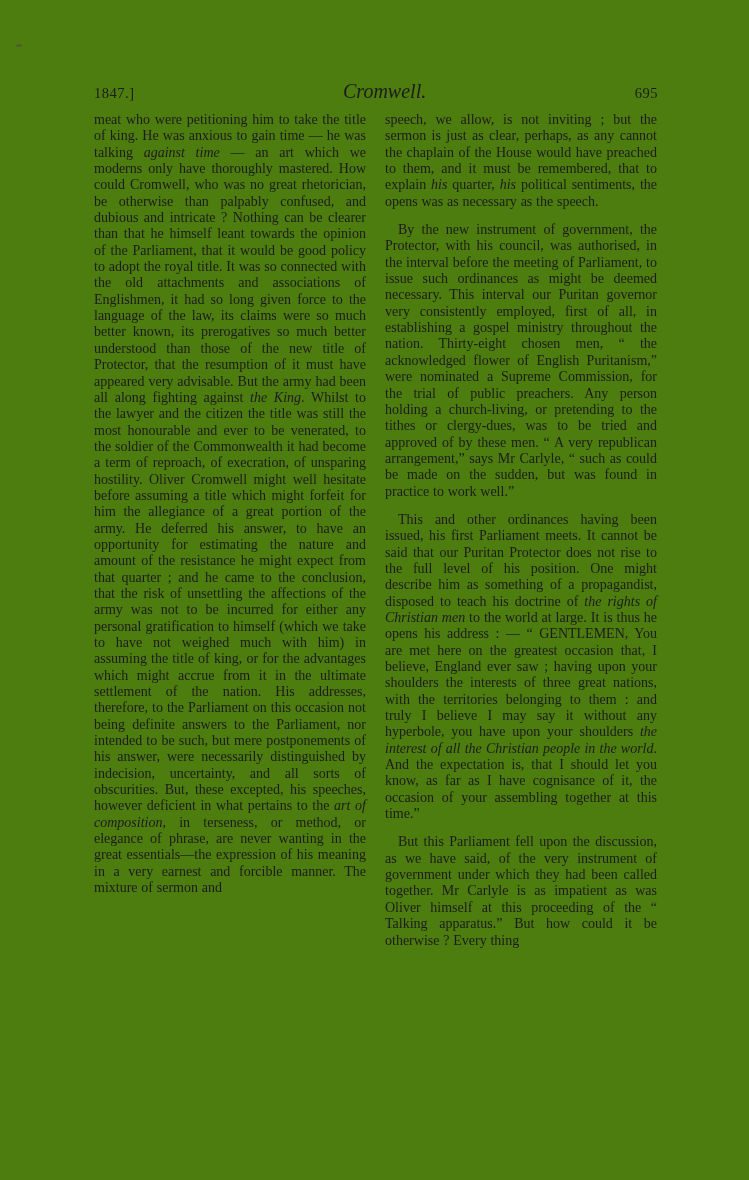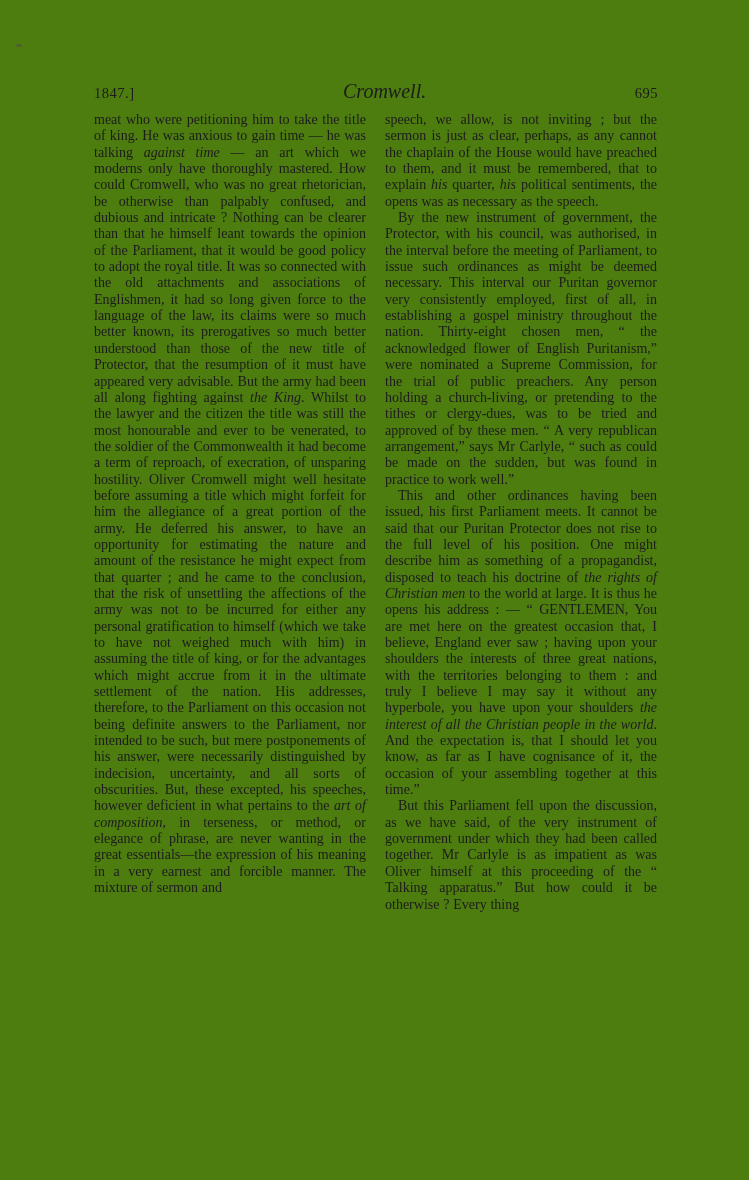--- a/index.html
+++ b/index.html
@@ -63,20 +63,21 @@
     line-height: 16.35px;
     hyphens: auto;
     -webkit-hyphens: auto;
     word-spacing: .02em;
   }
   p.para {
     margin: 0;
   }
   p.para.indent {
     text-indent: 13px;
+    margin-top: 12px;
   }
 </style>
 </head>
 <body>
 
 <div class="page">
   <div class="speck"></div>
 
   <div class="content">
 

